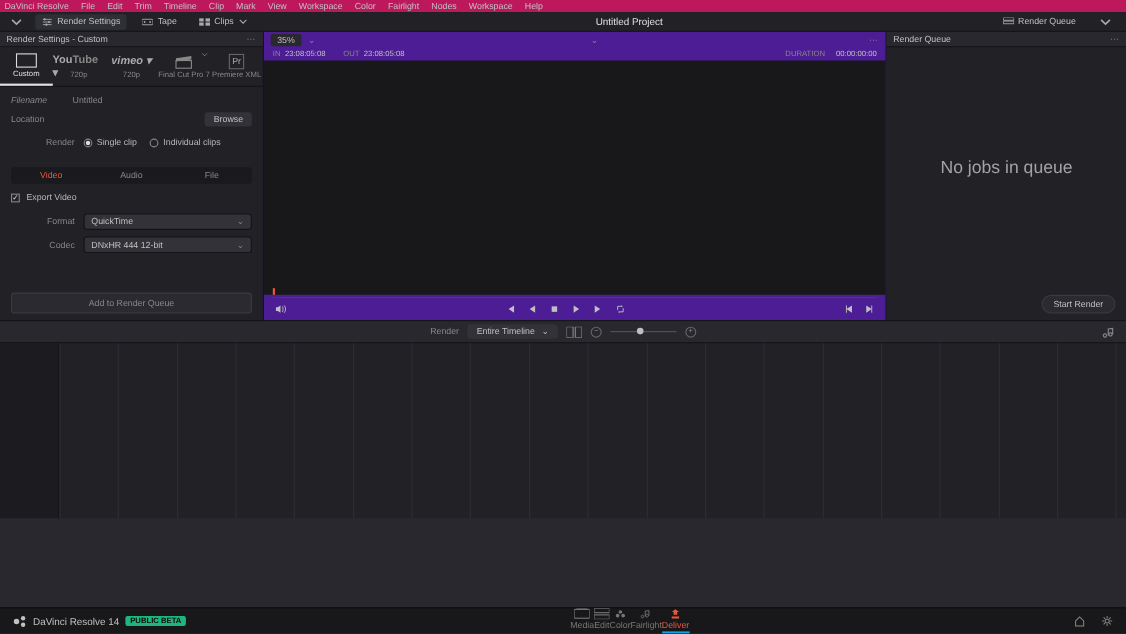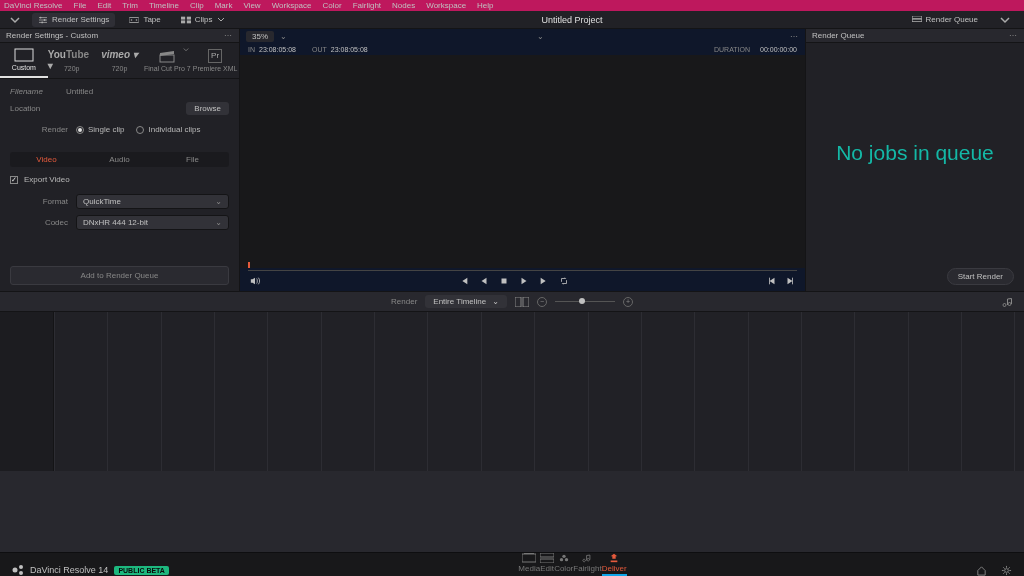--- a/index.html
+++ b/index.html
@@ -38,59 +38,59 @@
 .radio.on::after { content:""; width:4px; height:4px; border-radius:50%; background:#e0e0e0; }
 .tabs3 { display:flex; margin:4px 10px 8px; background:#1a1a1e; border-radius:3px; overflow:hidden; }
 .tab3 { flex:1; text-align:center; padding:3px 0; font-size:8px; color:#888; }
 .tab3.active { color:#e55a3c; }
 .check { width:8px; height:8px; border:1px solid #888; margin-right:6px; display:inline-flex; align-items:center; justify-content:center; font-size:7px; color:#e0e0e0; }
 .select { flex:1; background:#323238; border:1px solid #141416; border-radius:3px; padding:2px 6px; font-size:8px; color:#c0c0c0; display:flex; align-items:center; }
 .select .chev { margin-left:auto; color:#888; }
 .addq { margin:auto 10px 6px; text-align:center; background:#2a2a30; border:1px solid #3a3a40; border-radius:3px; padding:4px; font-size:8px; color:#888; }
 
 
-.center { flex:1; background:#0f172a; display:flex; flex-direction:column; border-left:1px solid #141416; border-right:1px solid #141416; }
+.center { flex:1; background:#4c1d95; display:flex; flex-direction:column; border-left:1px solid #141416; border-right:1px solid #141416; }
 .vtop { height:14px; display:flex; align-items:center; padding:0 6px; font-size:8px; color:#888; }
 .vtop .zoom { background:#28282e; padding:1px 6px; border-radius:2px; margin-right:6px; color:#c0c0c0; }
 .vtop .chev { color:#888; margin-right:4px; }
 .vtop .dots { margin-left:auto; letter-spacing:1px; }
 .vtop .sep { flex:1; display:flex; justify-content:center; }
 .vtop .sep .chev { margin:0; }
 .tcrow { height:12px; display:flex; align-items:center; padding:0 8px; font-size:7px; color:#888; }
 .tcrow span { margin-right:4px; }
 .tcrow .tc { color:#c0c0c0; margin-right:16px; }
 .tcrow .dur { margin-left:auto; }
 .viewer { flex:1; background:#18181a; position:relative; }
 .viewer::after { content:""; position:absolute; left:8px; bottom:0; width:2px; height:6px; background:#e55a3c; }
 .scrubline { height:1px; background:#444; margin:2px 8px 0; }
 .transport { height:20px; display:flex; align-items:center; padding:0 10px; }
 .transport .ctr { flex:1; display:flex; justify-content:center; gap:10px; }
 .t-icon { width:10px; height:10px; color:#c0c0c0; }
 
 
 .right { width:218px; background:#212126; display:flex; flex-direction:column; }
-.noq { flex:1; display:flex; align-items:center; justify-content:center; font-size:21px; color:#14b8a6; }
+.noq { flex:1; display:flex; align-items:center; justify-content:center; font-size:16px; color:#a3a3a3; }
 .startr { margin:6px 10px; text-align:center; background:#2a2a30; border:1px solid #3a3a40; border-radius:9px; padding:3px 10px; font-size:8px; color:#c0c0c0; align-self:flex-end; }
 
 
 .midrow { height:20px; background:#28282e; display:flex; align-items:center; justify-content:center; gap:8px; font-size:8px; color:#888; border-top:1px solid #141416; position:relative; }
 .midrow .sel2 { background:#323238; padding:2px 8px; border-radius:3px; color:#c0c0c0; display:flex; align-items:center; gap:6px; }
 .midrow .circ { width:10px; height:10px; border:1px solid #666; border-radius:50%; display:flex; align-items:center; justify-content:center; font-size:7px; }
 .slider { width:60px; height:1px; background:#555; position:relative; }
 .slider::after { content:""; position:absolute; top:-3px; left:24px; width:6px; height:6px; border-radius:50%; background:#c0c0c0; }
 .midrow .note { position:absolute; right:10px; color:#888; }
 
 
 .tracks { height:160px; background:#212126; border-top:1px solid #141416; display:flex; }
 .track-head { width:54px; background:#1c1c20; border-right:1px solid #141416; }
 .track-body { flex:1; position:relative; }
 .tickline { position:absolute; top:0; height:100%; width:1px; background:#2d2d33; }
 
 
-.pages { position:absolute; left:0; right:0; bottom:0; height:24px; background:#18181a; display:flex; align-items:flex-end; padding:0 12px; border-top:1px solid #0e0e10; }
+.pages { position:absolute; left:0; right:0; bottom:0; height:24px; background:#18181a; display:flex; align-items:center; padding:0 12px; border-top:1px solid #0e0e10; }
 .brand { display:flex; align-items:center; gap:6px; }
 .brand-icon { width:12px; height:12px; }
 .brand-name { font-size:9px; color:#c0c0c0; }
 .beta { background:#1db77e; color:#0a0a0a; font-size:7px; font-weight:bold; padding:1px 4px; border-radius:2px; }
 .pagetabs { flex:1; display:flex; justify-content:center; }
 .ptab { display:flex; flex-direction:column; align-items:center; font-size:8px; color:#777; }
 .ptab svg { height:10px; margin-bottom:1px; }
 .ptab.active { color:#e55a3c; border-bottom:2px solid #0ea5e9; padding-bottom:1px; }
 .ptab.active svg { color:#e55a3c; }
 .footer-icons { display:flex; gap:14px; color:#888; }

